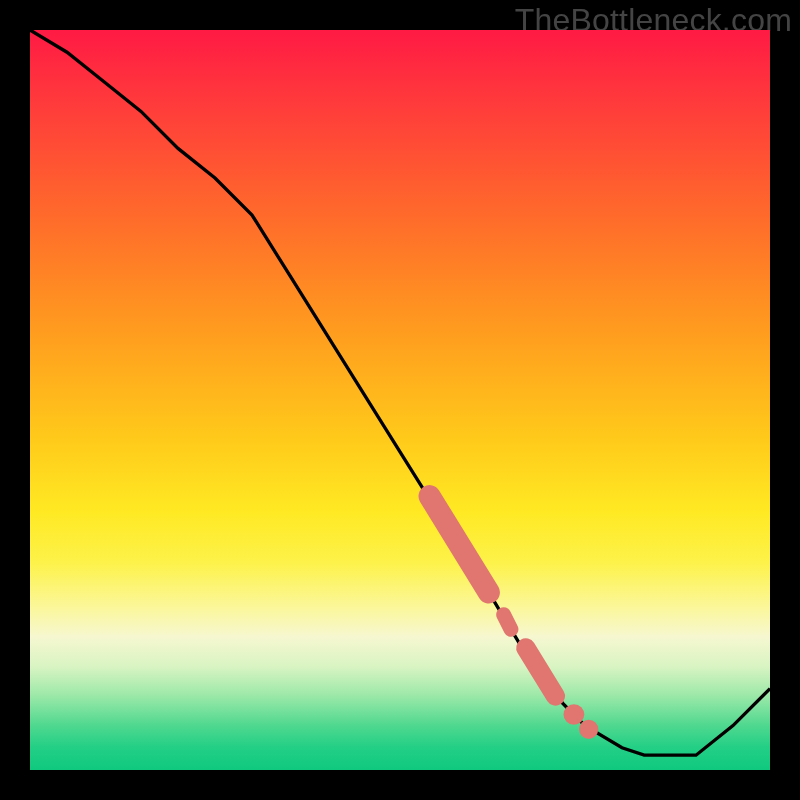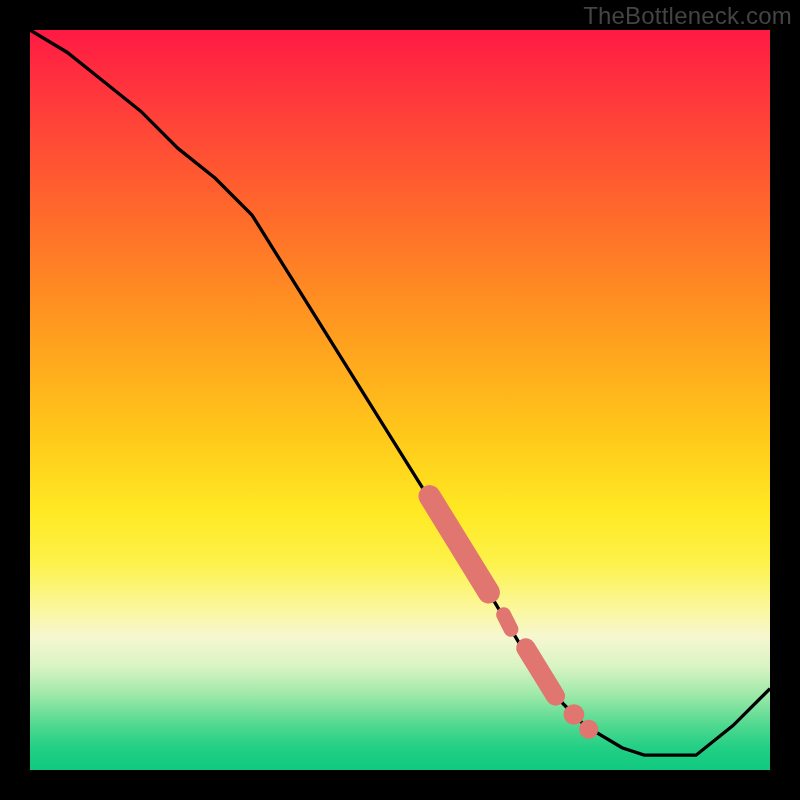--- a/index.html
+++ b/index.html
@@ -32,21 +32,21 @@
       #4fd88f 94%,
       #22cf85 97%,
       #0fc97f 100%
     );
   }
   .watermark {
     position: absolute;
     top: 2px;
     right: 8px;
     color: #444;
-    font-size: 24px;
+    font-size: 32px;
     font-weight: 400;
     letter-spacing: 0.2px;
   }
   svg.curve {
     position: absolute;
     left: 0; top: 0;
     width: 100%; height: 100%;
   }
 </style>
 </head>

